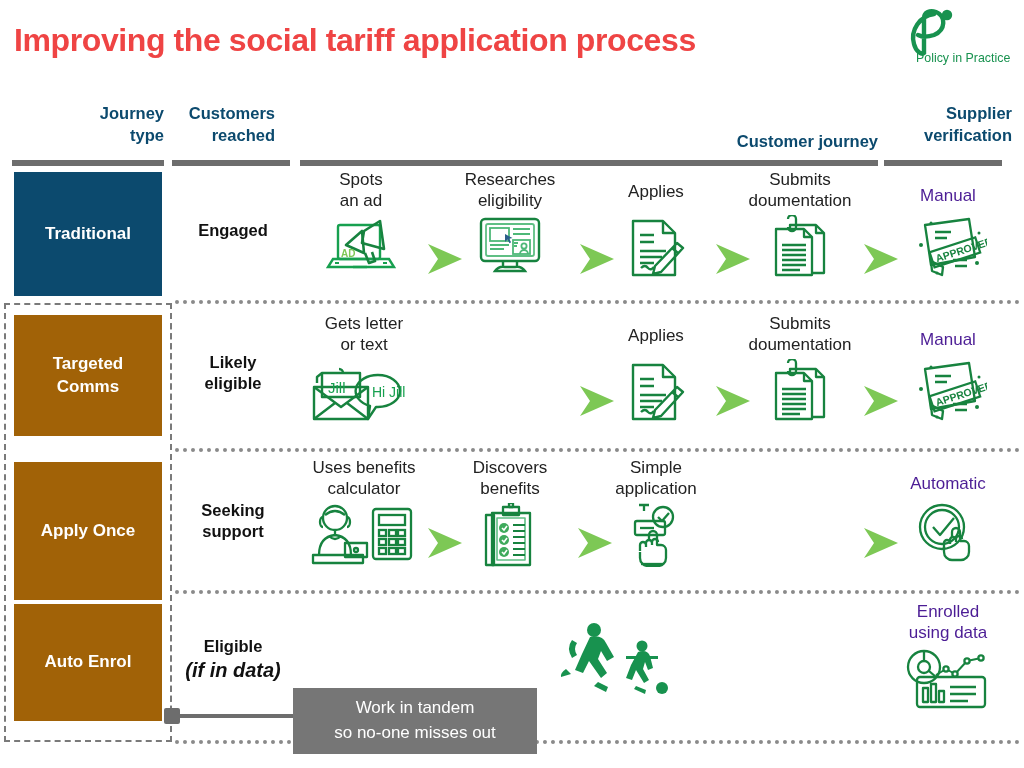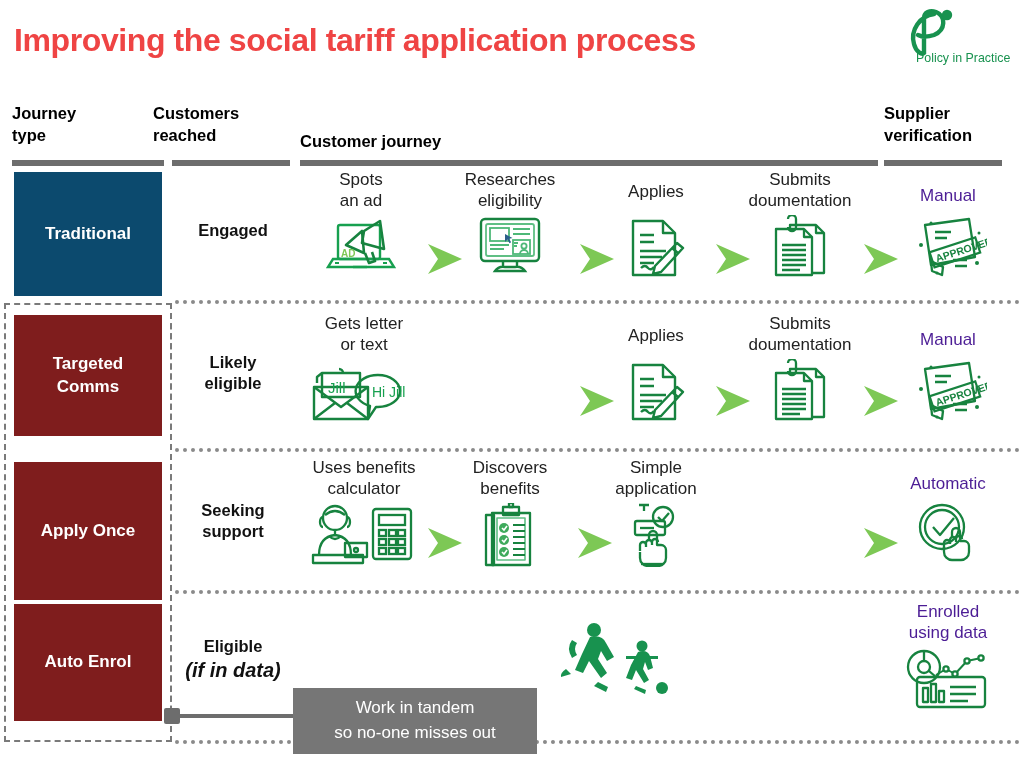--- a/index.html
+++ b/index.html
@@ -18,21 +18,21 @@
     position:absolute;left:14px;top:22px;
     font-size:32px;font-weight:bold;letter-spacing:-0.4px;
     color:#ef4444;white-space:nowrap;
   }
 
   
   .logo{position:absolute;left:900px;top:6px;width:118px;height:62px;}
   .logo svg{display:block;}
 
   
-  .hdr{position:absolute;text-align:left;font-weight:bold;font-size:16.5px;line-height:1.32;color:#000000;}
+  .hdr{position:absolute;text-align:right;font-weight:bold;font-size:16.5px;line-height:1.32;color:#0c4a6e;}
   .hdr-1{left:12px;top:103px;width:152px;}
   .hdr-2{left:153px;top:103px;width:122px;}
   .hdr-3{left:300px;top:131px;width:578px;}
   .hdr-4{left:884px;top:103px;width:128px;}
 
   .rule{position:absolute;height:6px;background:#6d6d6d;top:160px;}
   .rule-1{left:12px;width:152px;}
   .rule-2{left:172px;width:118px;}
   .rule-3{left:300px;width:578px;}
   .rule-4{left:884px;width:118px;}
@@ -50,21 +50,21 @@
   
   .vdash{position:absolute;left:170px;top:303px;height:439px;border-left:2px dashed #7a7a7a;}
 
   
   .chip{
     position:absolute;left:14px;width:148px;
     display:flex;align-items:center;justify-content:center;
     color:#ffffff;font-weight:bold;font-size:17px;line-height:1.3;text-align:center;
   }
   .chip.grey{background:#0c4a6e;}
-  .chip.green{background:#7f1d1d;}
+  .chip.green{background:#a16207;}
 
   
   .reached{
     position:absolute;left:172px;width:122px;
     text-align:center;font-weight:bold;font-size:16.5px;line-height:1.3;color:#111;
   }
   .reached .sub{font-weight:bold;font-style:italic;font-size:20px;display:block;}
 
   
   .step{position:absolute;text-align:center;}

